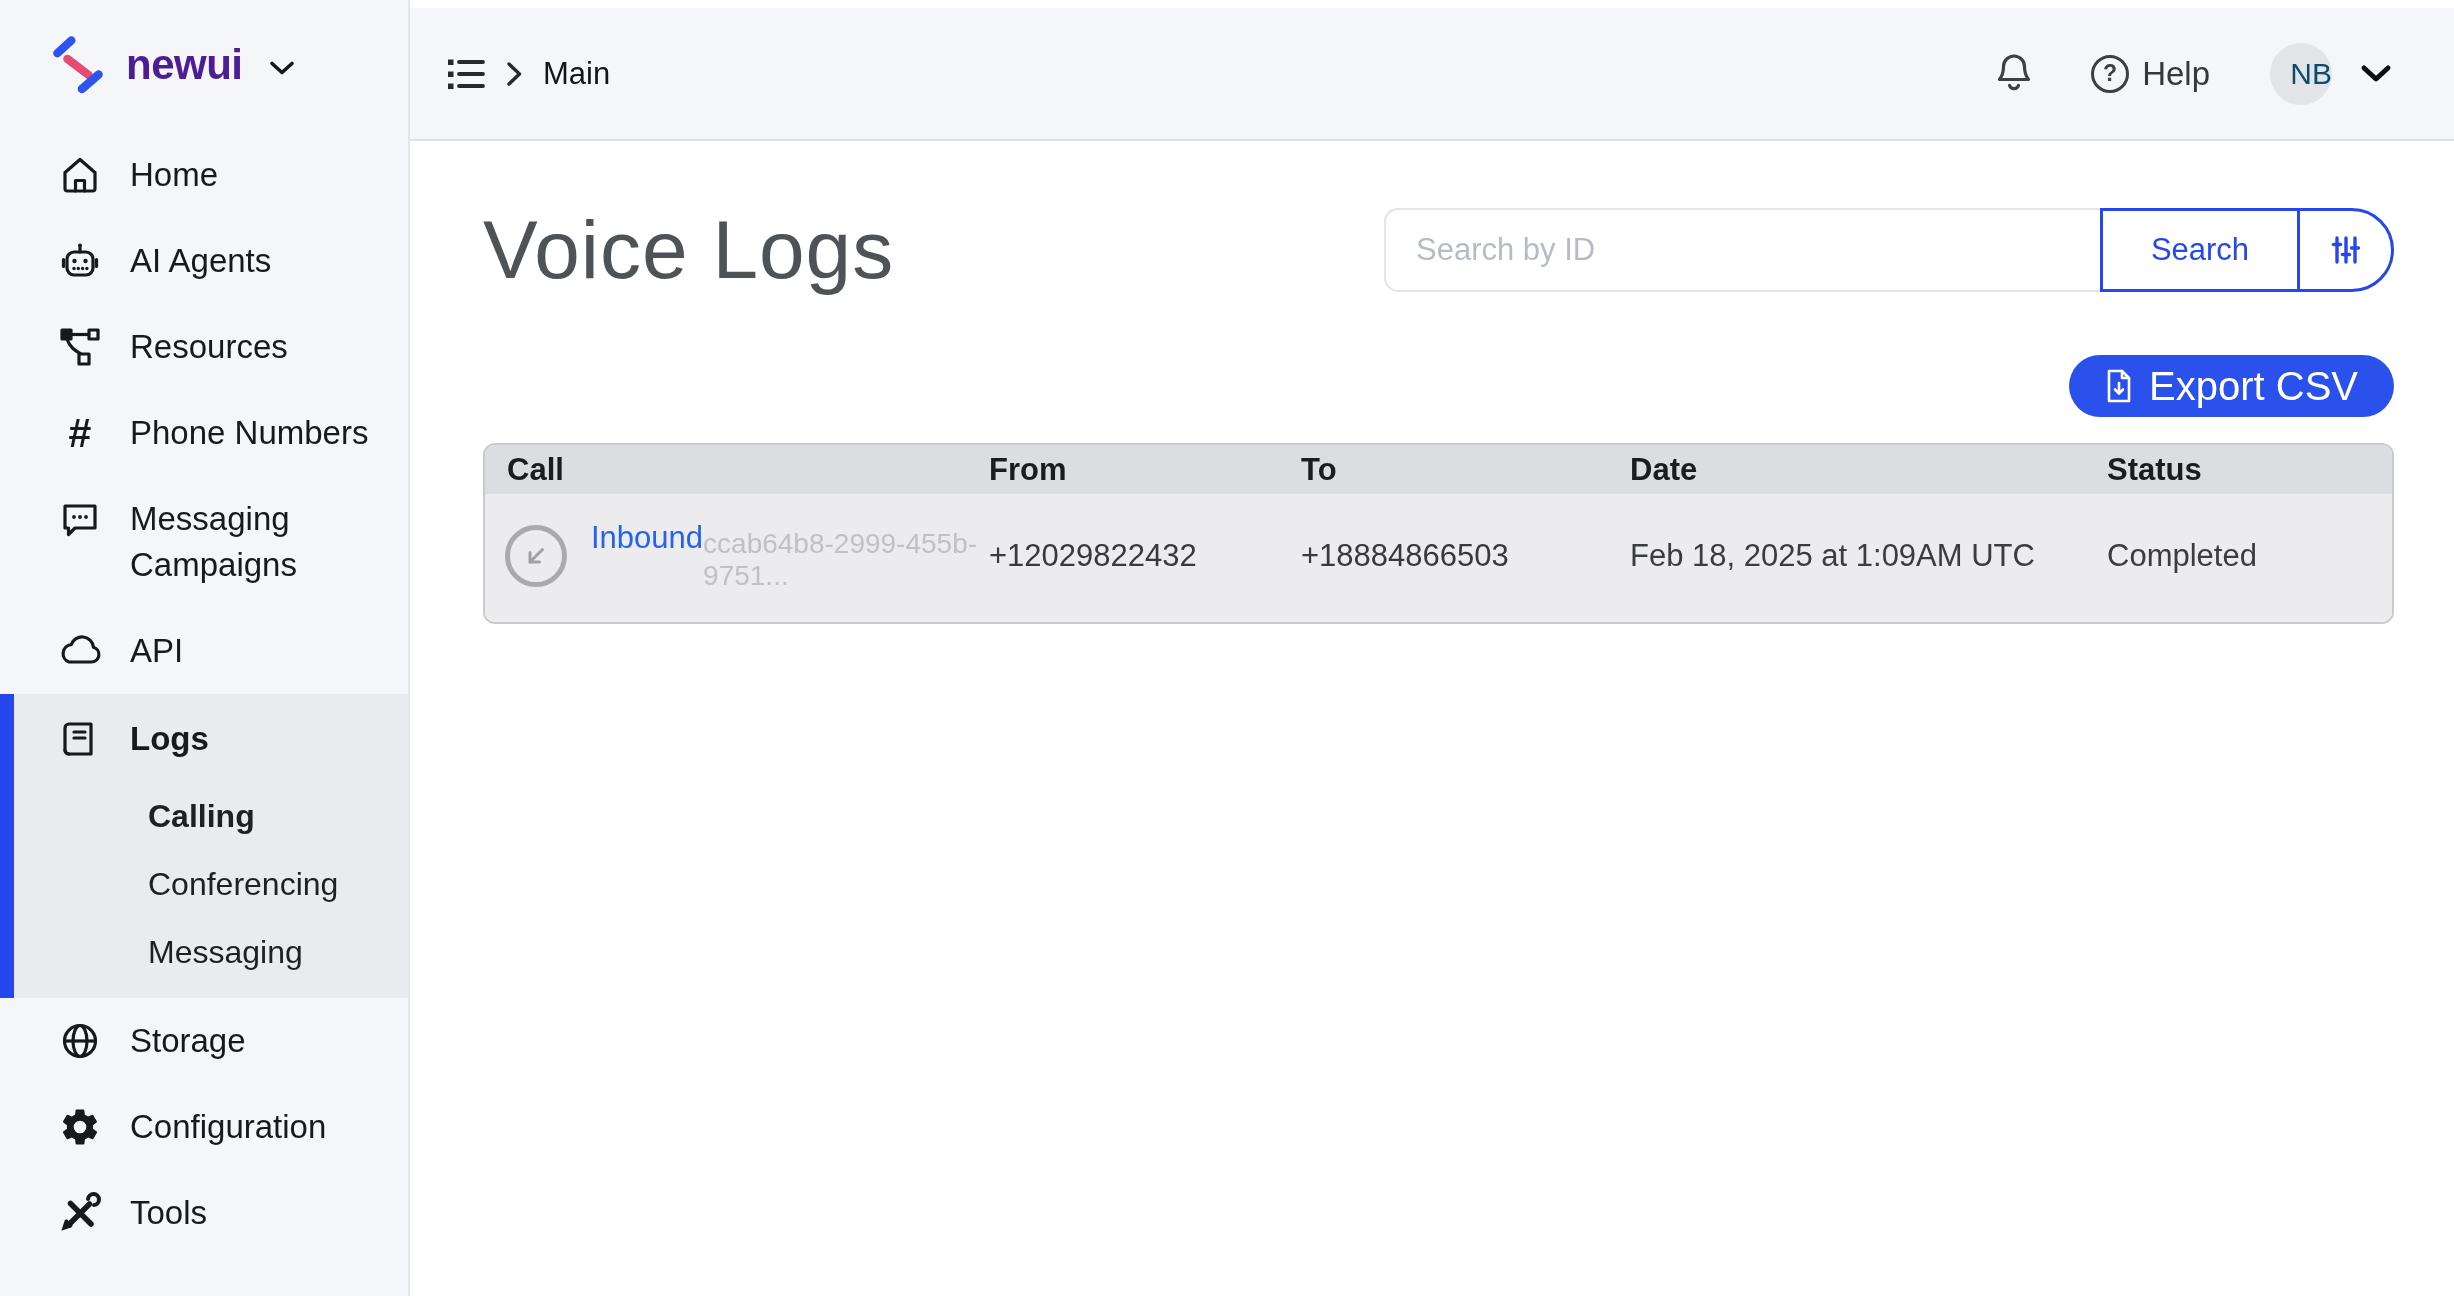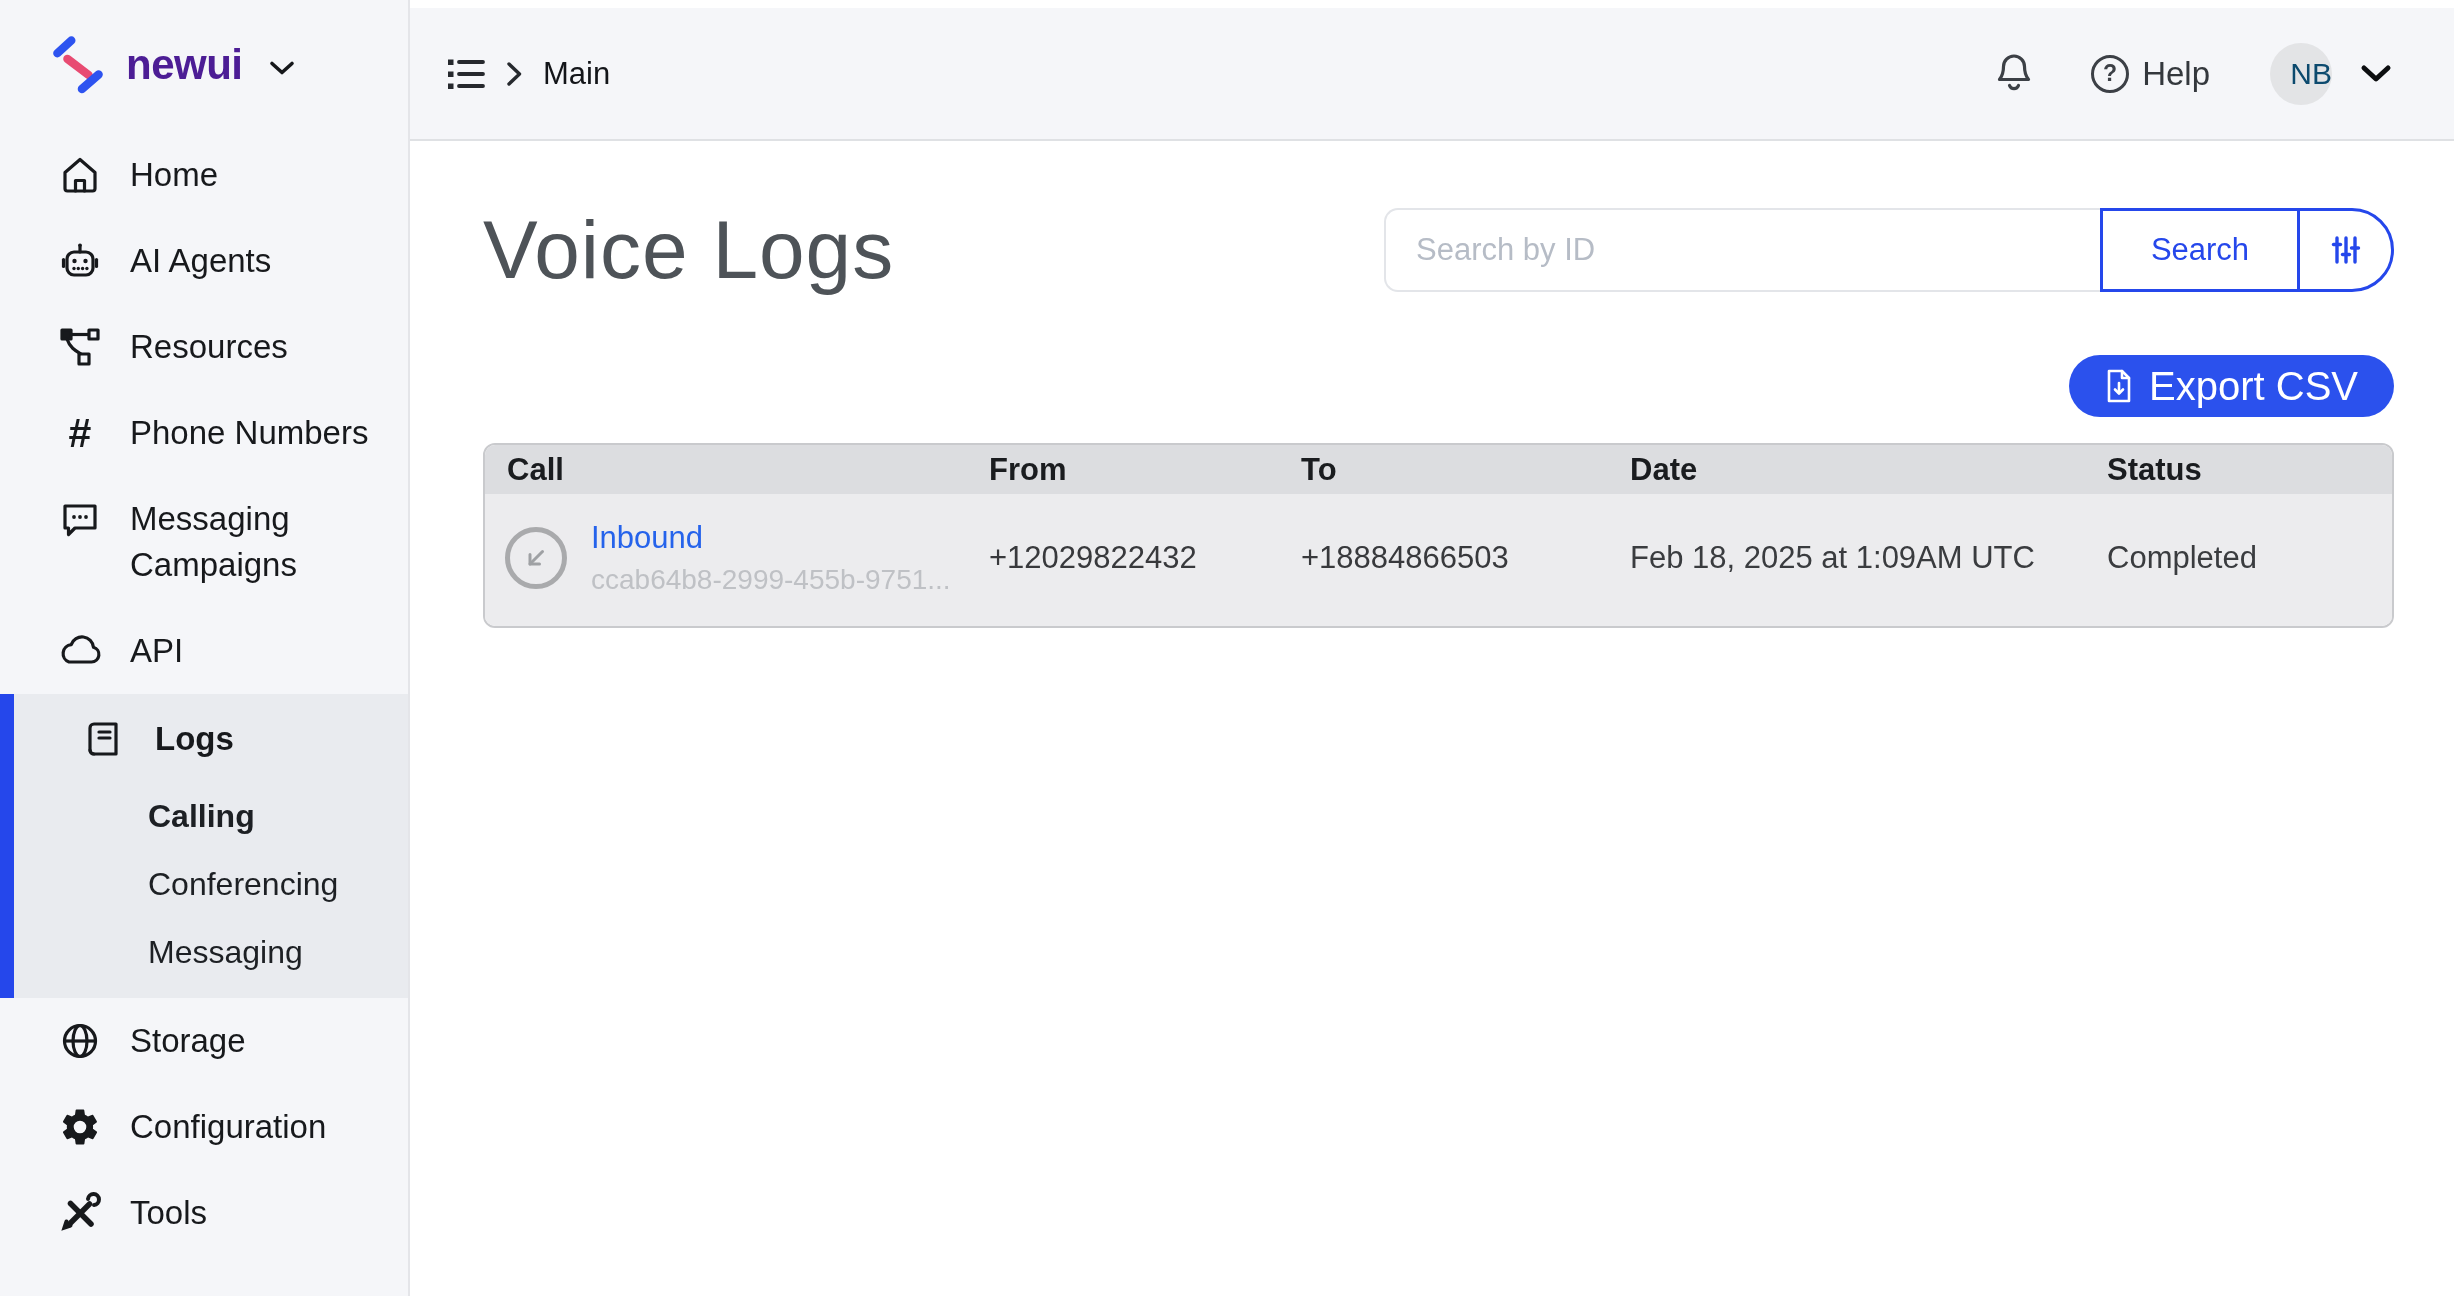--- a/index.html
+++ b/index.html
@@ -31,21 +31,21 @@
   }
   .nav-item .ico { width:46px; min-width:46px; height:46px; display:flex; align-items:center; justify-content:center; }
   .nav-item.wraps { align-items:flex-start; }
   .nav-item.wraps .label { max-width:215px; }
   .hash-glyph { font-size:41px; font-weight:600; color:#17191c; line-height:40px; }
 
   .nav-group-active {
     background:#e9ebef; border-left:14px solid #2547eb;
     padding:2px 0 12px 0;
   }
-  .nav-group-active .nav-item { padding-left:68px; font-weight:700; }
+  .nav-group-active .nav-item { padding-left:43px; font-weight:700; }
   .sub-item {
     padding:15px 20px 15px 134px; font-size:32px; line-height:38px;
     color:#1d2024; cursor:pointer;
   }
   .sub-item.active { font-weight:700; }
 
   
   .main { flex:1; display:flex; flex-direction:column; height:100%;margin-top:8px; }
 
   .topbar {
@@ -110,21 +110,21 @@
   .thead { background:#dcdde0; height:49px; align-items:center; }
   .th { font-size:31px; font-weight:700; color:#1a1c1f; }
   .th:first-child { padding-left:22px; }
   .trow { background:#ececee; padding:26px 0 30px; align-items:center; cursor:pointer; }
   .td { font-size:31px; color:#3a3c3f; }
   .call-cell { display:flex; align-items:center; gap:24px; padding-left:20px; }
   .dir-circle {
     width:62px; height:62px; min-width:62px; border:5px solid #a9aaac; border-radius:50%;
     display:flex; align-items:center; justify-content:center;
   }
-  .call-texts { display:flex; flex-direction:column; }
+  .call-texts { display:flex; flex-direction:row; }
   .call-link { font-size:31px; font-weight:500; color:#2563eb; cursor:pointer; }
   .call-id { font-size:28px; color:#bfc1c5; margin-top:8px; }
   .num { font-weight:500; color:#38393c; }
 </style>
 </head>
 <body>
 
 <aside class="sidebar">
   <div class="logo-row">
     <svg class="logo-mark" viewBox="0 0 44 52" fill="none" stroke-linecap="round">

